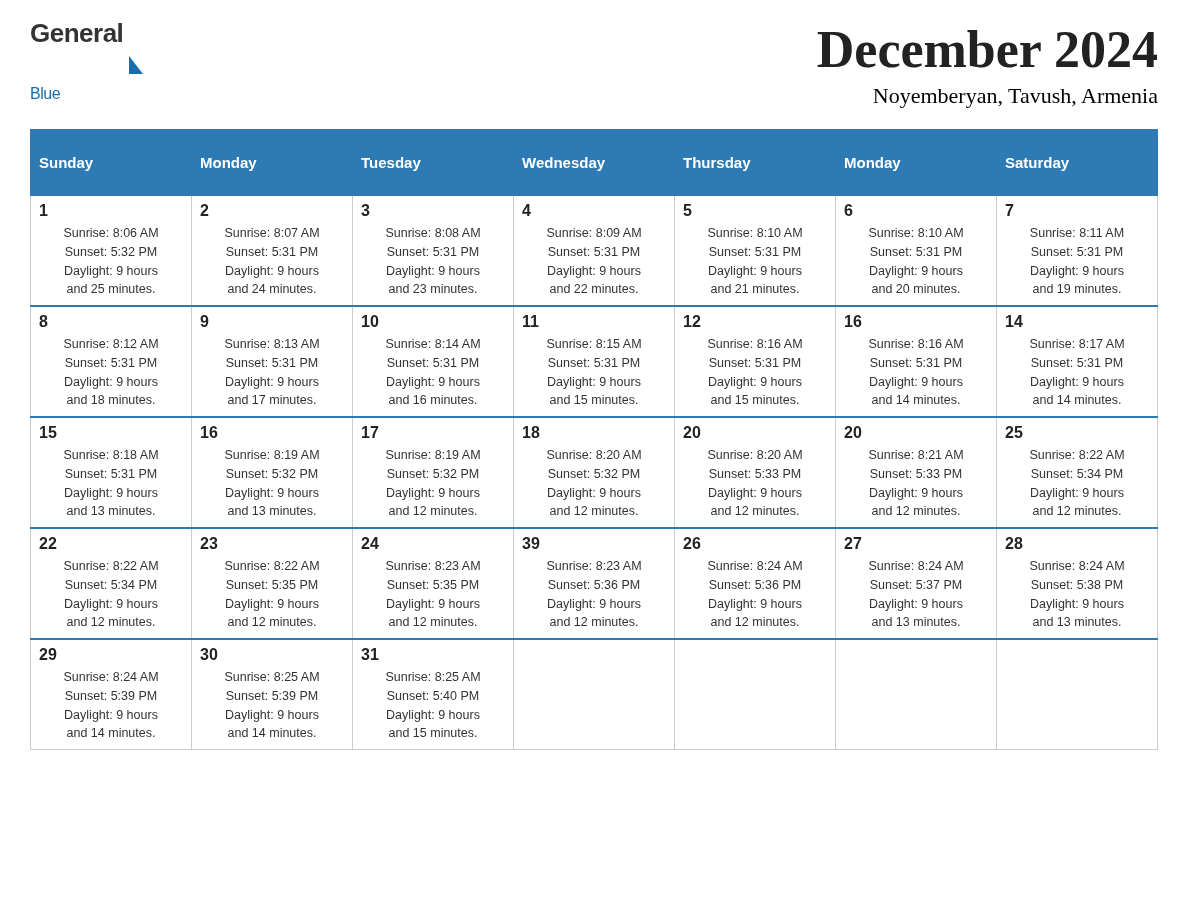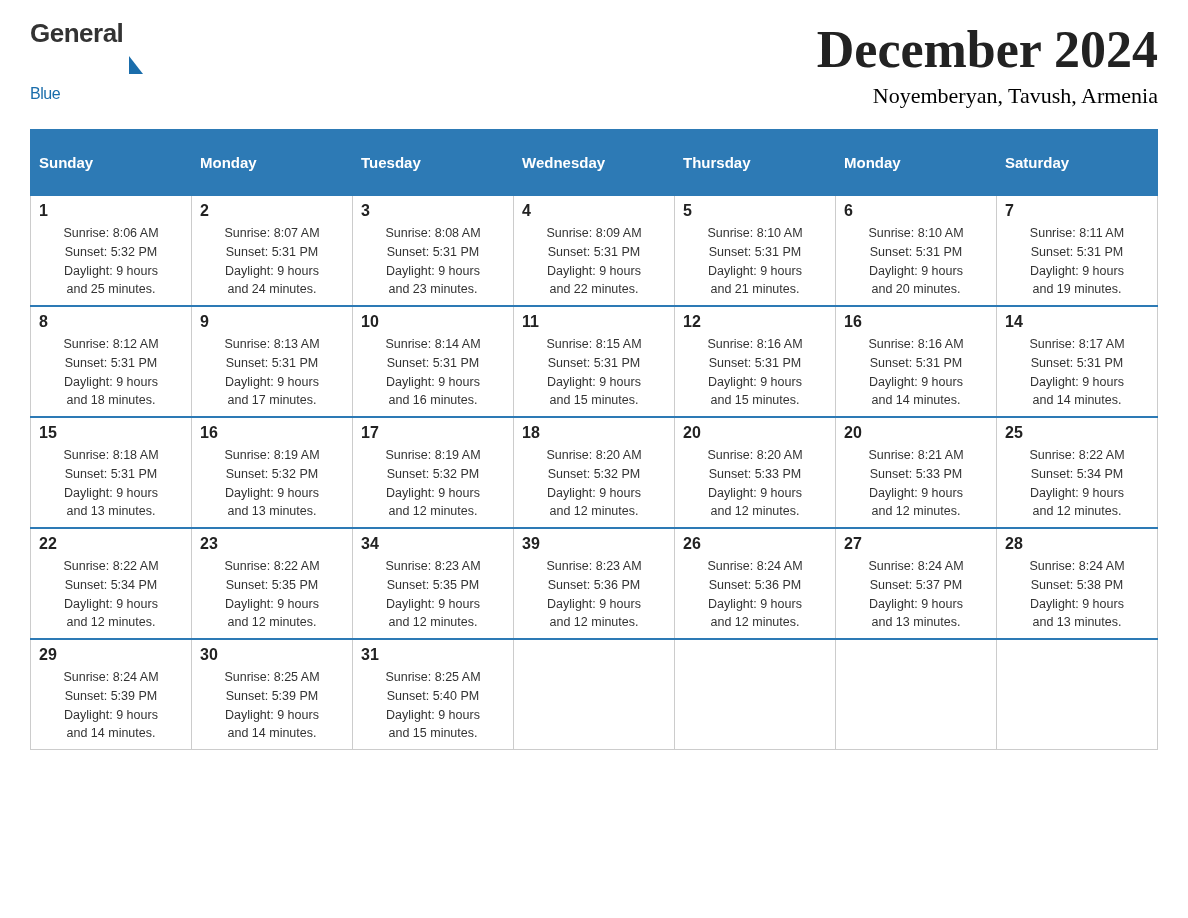--- a/index.html
+++ b/index.html
@@ -353,21 +353,21 @@
         <td>
         <span class="day-num">23</span>
         <div class="day-info">
           Sunrise: 8:22 AM<br>
           Sunset: 5:35 PM<br>
           Daylight: 9 hours<br>
           and 12 minutes.
         </div>
       </td>
         <td>
-        <span class="day-num">34</span>
+        <span class="day-num">24</span>
         <div class="day-info">
           Sunrise: 8:23 AM<br>
           Sunset: 5:35 PM<br>
           Daylight: 9 hours<br>
           and 12 minutes.
         </div>
       </td>
         <td>
         <span class="day-num">39</span>
         <div class="day-info">

